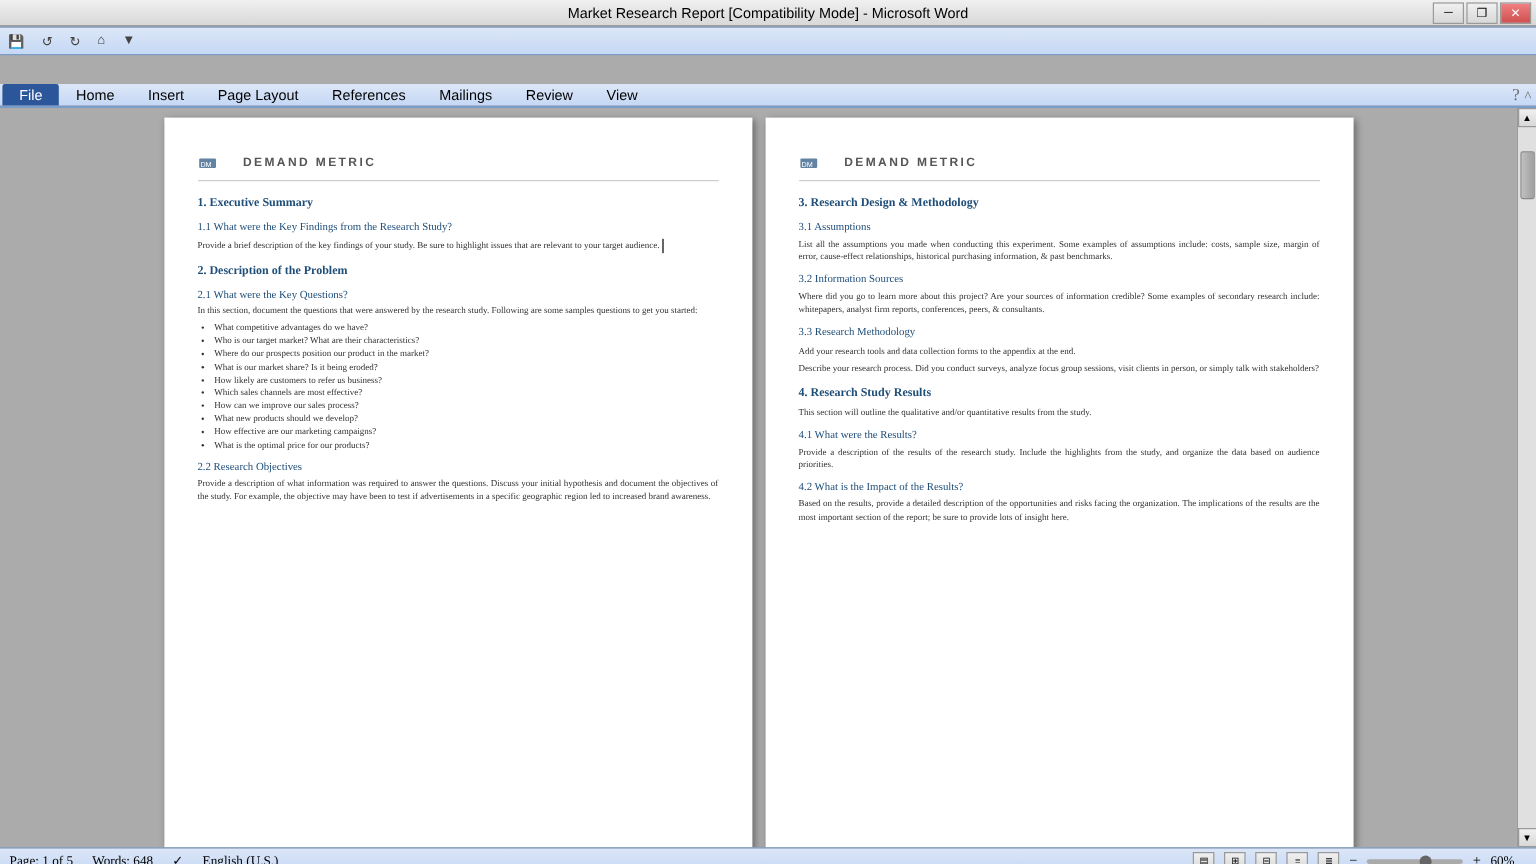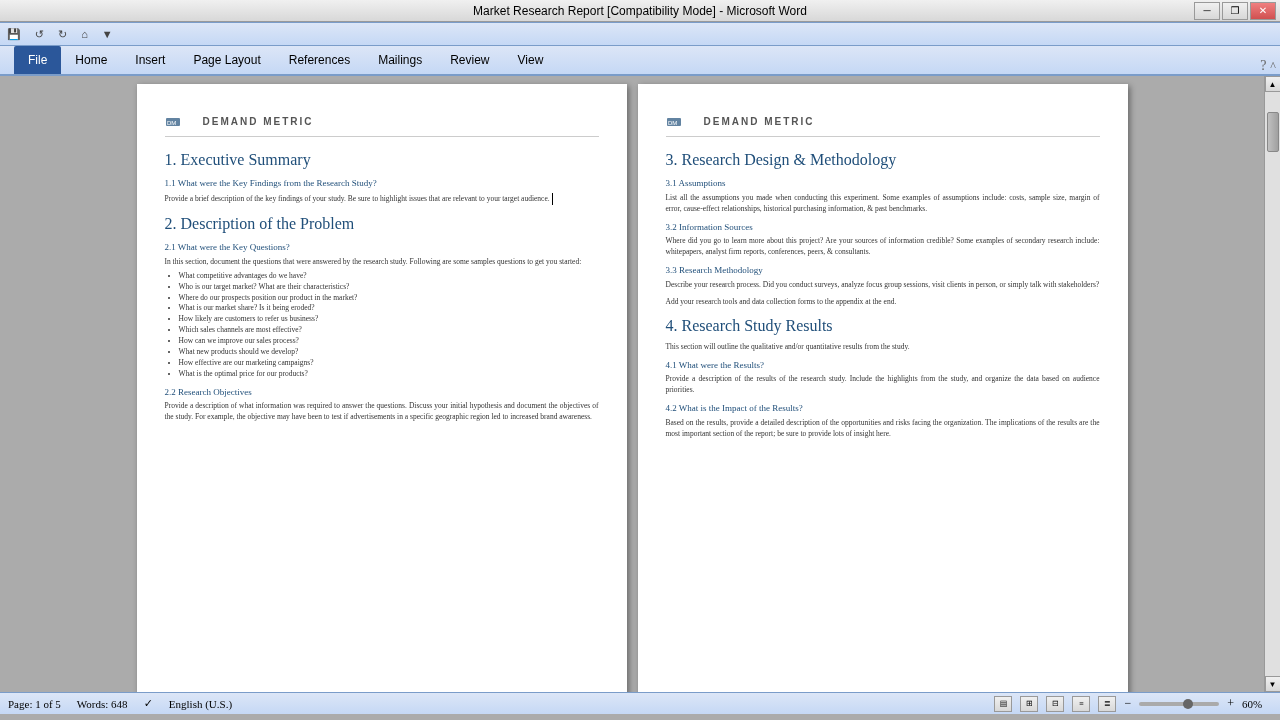--- a/index.html
+++ b/index.html
@@ -38,22 +38,23 @@
     }
 
     
     .ribbon {
       background: linear-gradient(to bottom, #dce6f7, #c5d8f5);
       border-bottom: 2px solid #7a9cc9;
     }
     .ribbon-tabs {
       display: flex;
       align-items: flex-end;
-      height: 28px;
-      padding-left: 14px;
+      height: 18px;
+      padding-left: 2px;
+      margin-top: 24px;
     }
     .ribbon-tab {
       padding: 4px 14px;
       font-size: 12px;
       font-family: 'Segoe UI', Arial, sans-serif;
       cursor: pointer;
       background: transparent;
       border: none;
       height: 100%;
       display: flex;
@@ -134,22 +135,22 @@
       font-size: 11px;
       font-family: 'Segoe UI', Arial, sans-serif;
       letter-spacing: 1px;
       text-transform: uppercase;
       color: #555;
       font-weight: bold;
     }
 
     
     .section-heading {
-      font-size: 16px;
-      font-weight: normal;
+      font-size: 10px;
+      font-weight: bold;
       color: #1f4e79;
       margin: 8px 0 4px 0;
     }
     .subsection-heading {
       font-size: 9px;
       font-weight: normal;
       color: #1f4e79;
       margin: 6px 0 3px 0;
     }
     .body-text {
@@ -360,22 +361,22 @@
 
       <div class="section-heading">3. Research Design &amp; Methodology</div>
 
       <div class="subsection-heading">3.1 Assumptions</div>
       <p class="body-text">List all the assumptions you made when conducting this experiment.  Some examples of assumptions include: costs, sample size, margin of error, cause-effect relationships, historical purchasing information, &amp; past benchmarks.</p>
 
       <div class="subsection-heading">3.2 Information Sources</div>
       <p class="body-text">Where did you go to learn more about this project?  Are your sources of information credible?  Some examples of secondary research include: whitepapers, analyst firm reports, conferences, peers, &amp; consultants.</p>
 
       <div class="subsection-heading">3.3 Research Methodology</div>
+      <p class="body-text" style="margin-top:6px;">Add your research tools and data collection forms to the appendix at the end.</p>
       <p class="body-text">Describe your research process.  Did you conduct surveys, analyze focus group sessions, visit clients in person, or simply talk with stakeholders?</p>
-      <p class="body-text" style="margin-top:6px;">Add your research tools and data collection forms to the appendix at the end.</p>
 
       <div class="section-heading">4. Research Study Results</div>
 
       <p class="body-text">This section will outline the qualitative and/or quantitative results from the study.</p>
 
       <div class="subsection-heading">4.1 What were the Results?</div>
       <p class="body-text">Provide a description of the results of the research study.  Include the highlights from the study, and organize the data based on audience priorities.</p>
 
       <div class="subsection-heading">4.2 What is the Impact of the Results?</div>
       <p class="body-text">Based on the results, provide a detailed description of the opportunities and risks facing the organization.  The implications of the results are the most important section of the report; be sure to provide lots of insight here.</p>

